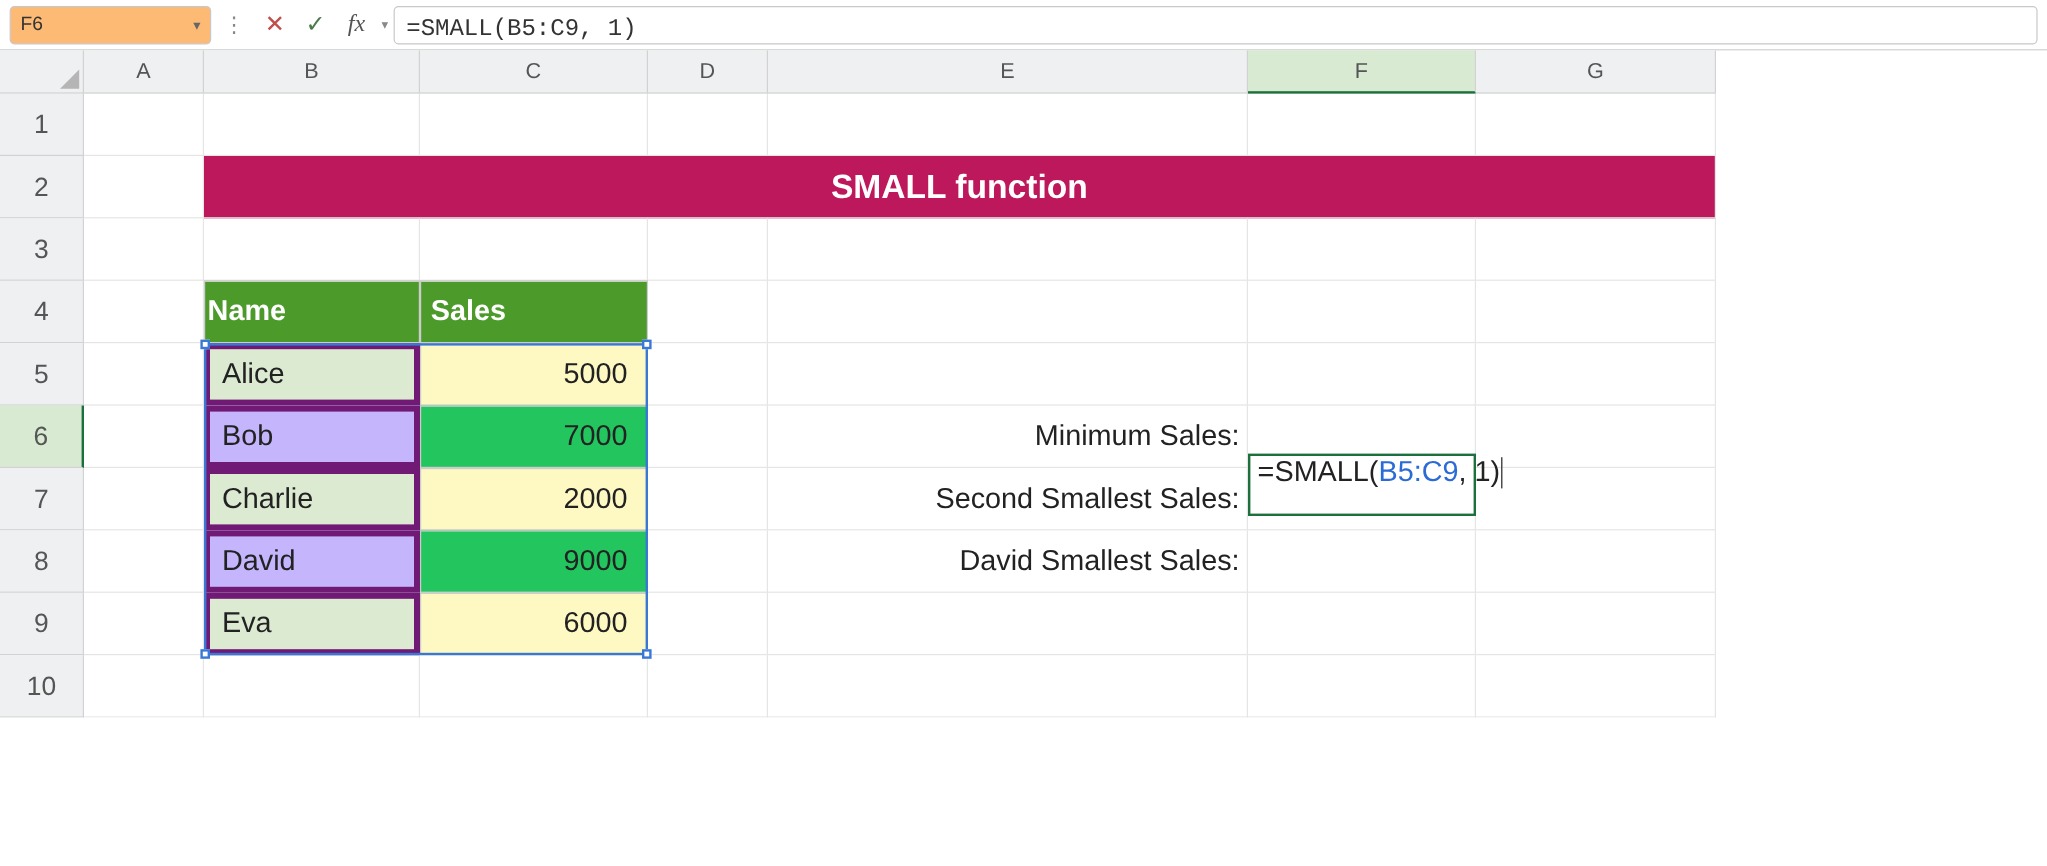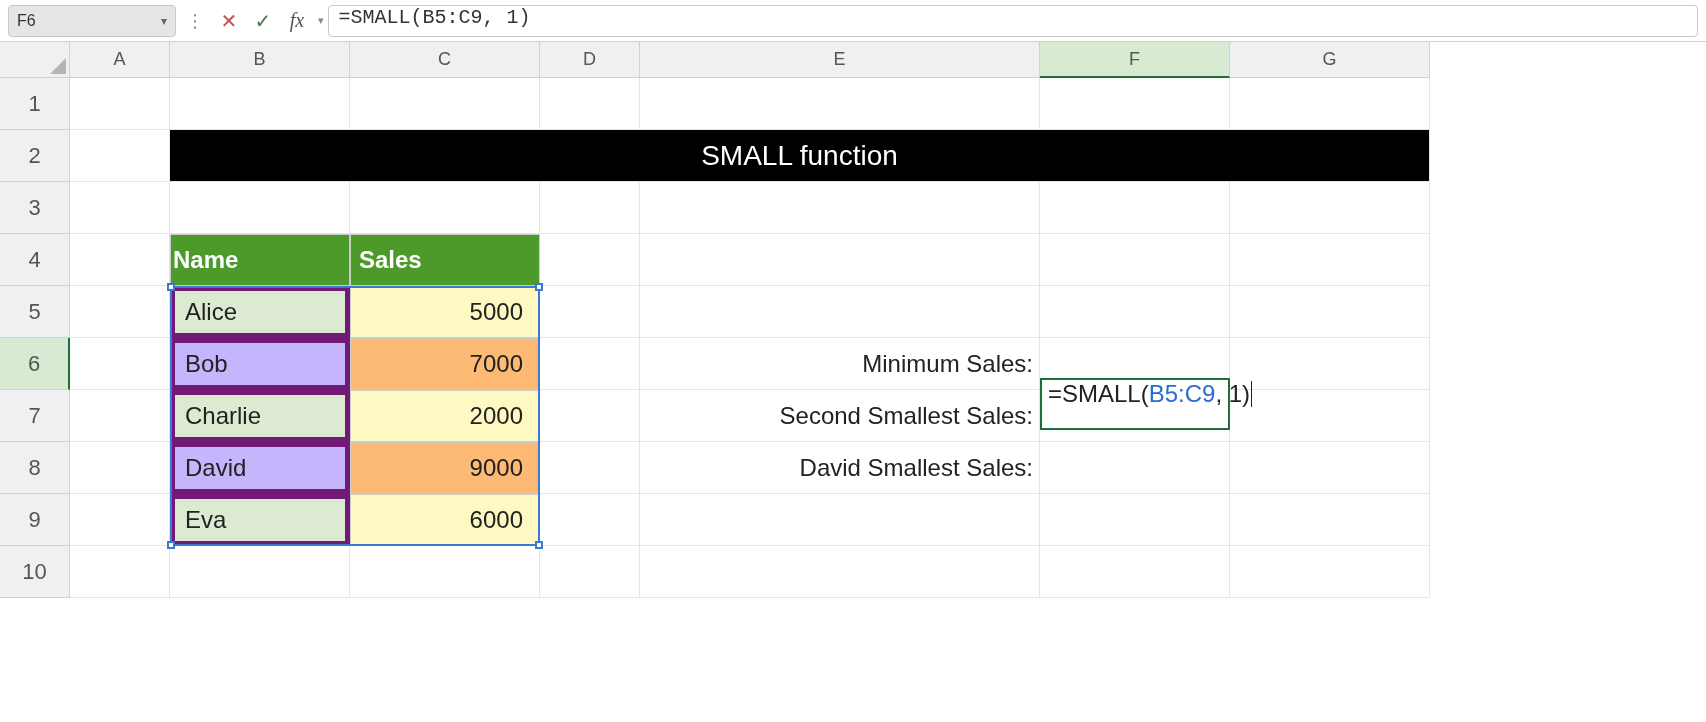--- a/index.html
+++ b/index.html
@@ -20,21 +20,21 @@
     }
     .name-box {
       width: 168px;
       height: 32px;
       border: 1px solid #c8c8c8;
       border-radius: 4px;
       display: flex;
       align-items: center;
       justify-content: space-between;
       padding: 0 8px;
-      background: #e5e5e5;
+      background: #fdba74;
       font-size: 16px;
     }
     .name-box-text { color: #333; }
     .name-box-chevron { color: #666; font-size: 12px; }
     .fb-sep { color:#888; font-size: 18px; padding: 0 6px; }
     .fb-btn {
       width: 30px; height: 30px;
       display: flex; align-items:center; justify-content:center;
       color: #555; font-size: 18px;
       border-radius: 4px;
@@ -42,21 +42,21 @@
     .fb-cancel { color:#c0504d; font-size:20px; font-weight:300; }
     .fb-enter { color:#4c7a4c; font-size:20px; font-weight:300; }
     .fb-fx { font-style: italic; font-family: "Times New Roman", serif; color:#555; font-size:20px; }
     .fb-fx-chevron { color:#888; font-size:11px; margin-left:2px;}
     .formula-input {
       flex: 1;
       height: 32px;
       border: 1px solid #c8c8c8;
       border-radius: 4px;
       padding: 0 10px;
-      display: flex; align-items:flex-start;
+      display: flex; align-items:flex-end;
       font-family: Consolas, "Courier New", monospace;
       font-size: 20px;
       color: #333;
       background:#fff;
     }
     
     .grid {
       display: grid;
       grid-template-columns: 70px 100px 180px 190px 100px 400px 190px 200px;
       grid-template-rows: 36px repeat(10, 52px);
@@ -86,25 +86,26 @@
     .cell {
       border-right: 1px solid #e5e5e5;
       border-bottom: 1px solid #e5e5e5;
       display:flex; align-items:center;
       padding: 0 8px;
       font-size: 24px;
       color:#222;
       position: relative;
     }
     .title-banner {
-      background: #000000;
+      background: #be185d;
       color: #fff;
       font-size: 28px;
       justify-content:center;
       grid-column: 3 / 9;
+      font-weight: bold;
     }
     .tbl-head {
       background:#4c9a2a;
       color:#fff;
       font-weight: bold;
       border: 1px solid #ccc;
     }
     .tbl-head.left { justify-content:flex-start; padding-left:2px;}
     .tbl-head.right { justify-content:flex-start; padding-left:8px;}
     .tbl-cell-name {
@@ -112,21 +113,21 @@
       border:5px solid #701a75;
       padding-left:10px;
     }
     .tbl-cell-name.alt { background:#c4b5fd; }
     .tbl-cell-num {
       background:#fef9c3;
       border:1px solid #ccc;
       justify-content:flex-end;
       padding-right:16px;
     }
-    .tbl-cell-num.alt { background:#fdba74; }
+    .tbl-cell-num.alt { background:#22c55e; }
     .label-right { justify-content:flex-end; padding-right:6px;}
     
     .range-overlay {
       position:absolute;
       border: 2px solid #3a78d6;
       pointer-events:none;
     }
     .range-overlay .handle{
       position:absolute; width:8px; height:8px; background:#fff; border:2px solid #3a78d6;
     }

